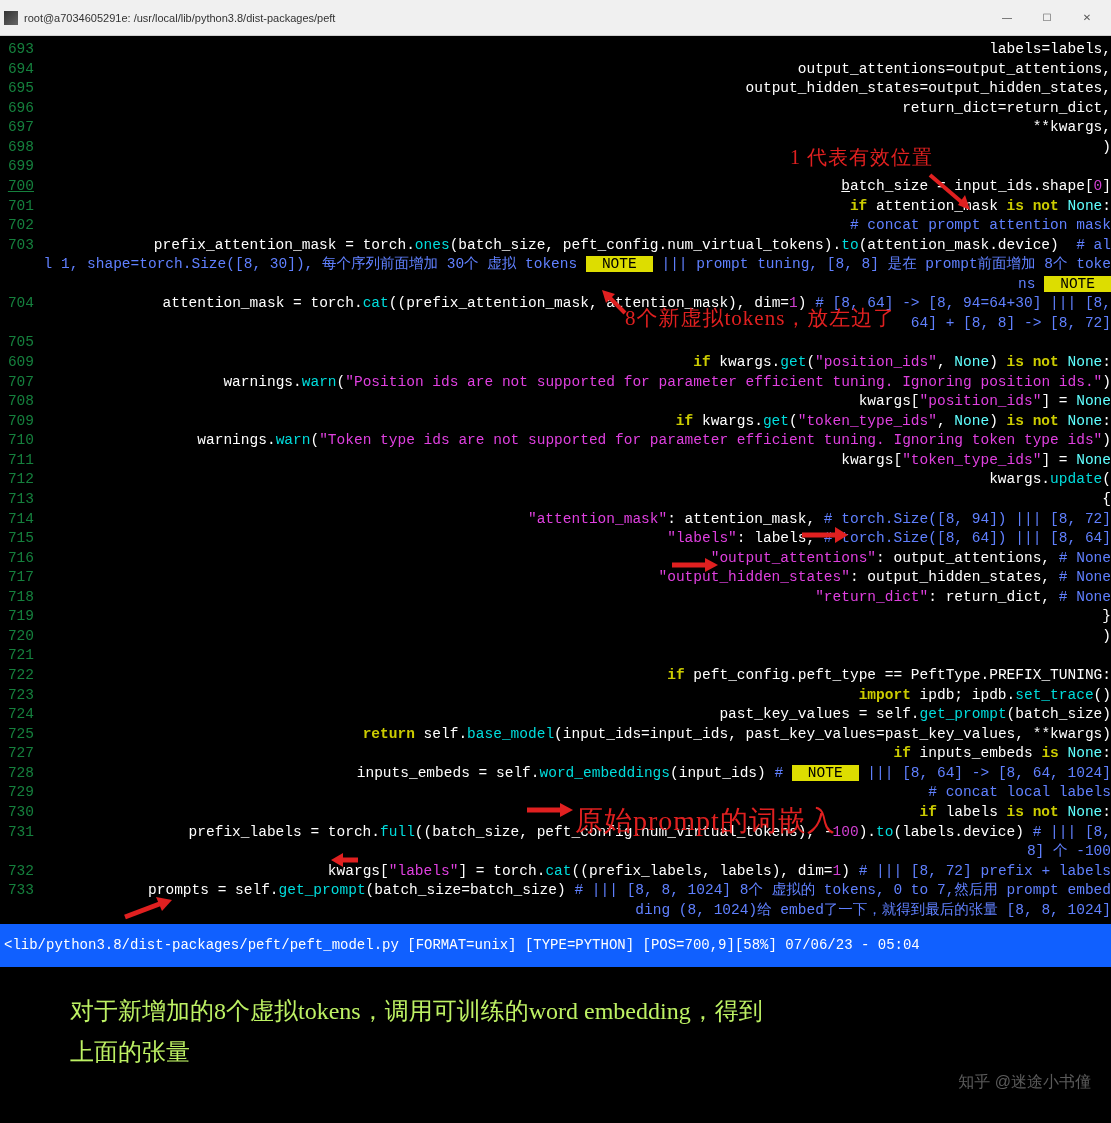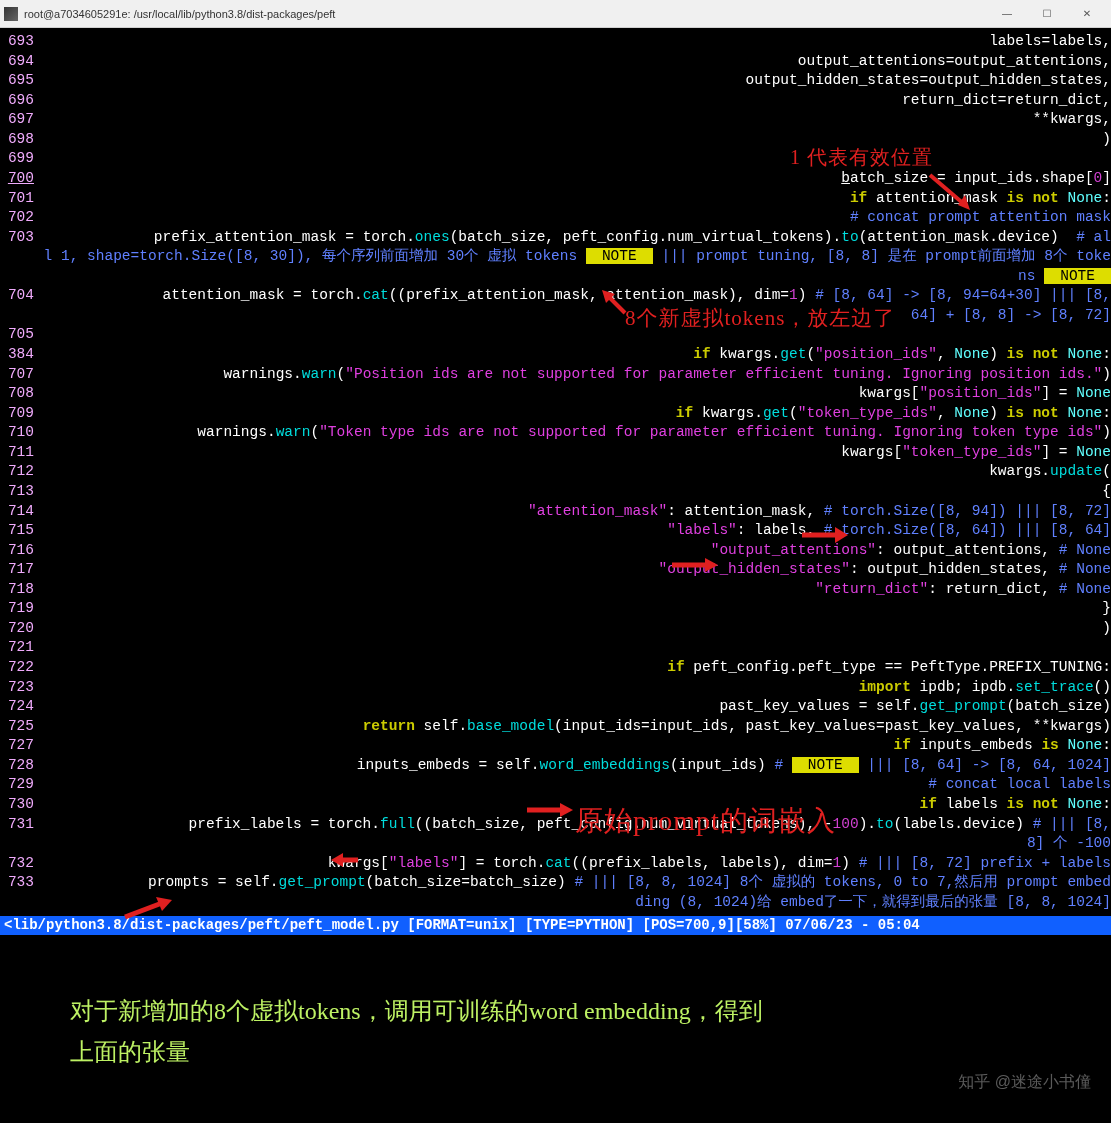--- a/index.html
+++ b/index.html
@@ -7,21 +7,21 @@
     background: #000;
     font-family: 'Consolas', 'Courier New', monospace;
     font-size: 14px;
     width: 1111px;
     height: 1123px;
     overflow: hidden;
     position: relative;
   }
   .titlebar {
     background: #f0f0f0;
-    height: 28px;
+    height: 36px;
     display: flex;
     align-items: center;
     padding: 0 4px;
     border-bottom: 1px solid #d0d0d0;
   }
   .titlebar-icon {
     width: 14px; height: 14px;
     background: linear-gradient(135deg,#333,#666);
     margin-right: 6px;
   }
@@ -47,42 +47,41 @@
     font-size: 14.5px;
     position: relative;
   }
   .line {
     display: flex;
     white-space: pre;
   }
   .lineno {
     width: 42px;
     text-align: right;
-    color: #f0abfc;
+    color: #15803d;
     padding-right: 8px;
     flex: 0 0 42px;
     user-select: none;
   }
   .lineno.u { text-decoration: underline; }
   .code { flex: 1; white-space: pre-wrap; word-break: break-all; text-align: right; }
   .kw { color: #cccc00; font-weight: bold; }
   .fn { color: #00dddd; }
   .str { color: #e040e0; }
   .cmt { color: #6080ff; }
   .num { color: #d040d0; }
   .id { color: #60ffff; }
   .note { background: #dddd00; color: #000; padding: 0 16px; }
   .statusbar {
     background: #1060ff;
     color: #fff;
     font-size: 14px;
-    padding: 0 4px;
+    padding: 12px 4px;
     line-height: 1.35;
     white-space: pre;
-    font-weight: bold;
   }
   .annotation {
     position: absolute;
     color: #e02020;
     font-family: 'SimSun','Songti SC',serif;
     font-size: 20px;
     letter-spacing: 1px;
     pointer-events: none;
   }
   .arrow {
@@ -127,21 +126,21 @@
     <div class="line"><div class="lineno">696</div><div class="code">                <span>return_dict=return_dict,</span></div></div>
     <div class="line"><div class="lineno">697</div><div class="code">                <span>**kwargs,</span></div></div>
     <div class="line"><div class="lineno">698</div><div class="code">            <span>)</span></div></div>
     <div class="line"><div class="lineno">699</div><div class="code"></div></div>
     <div class="line"><div class="lineno u">700</div><div class="code">        <span style="text-decoration:underline">b</span>atch_size = input_ids.shape[<span class="num">0</span>]</div></div>
     <div class="line"><div class="lineno">701</div><div class="code">        <span class="kw">if</span> attention_mask <span class="kw">is</span> <span class="kw">not</span> <span class="id">None</span>:</div></div>
     <div class="line"><div class="lineno">702</div><div class="code">            <span class="cmt"># concat prompt attention mask</span></div></div>
     <div class="line"><div class="lineno">703</div><div class="code">            prefix_attention_mask = torch.<span class="fn">ones</span>(batch_size, peft_config.num_virtual_tokens).<span class="fn">to</span>(attention_mask.device)  <span class="cmt"># all 1, shape=torch.Size([8, 30]), 每个序列前面增加 30个 虚拟 tokens </span><span class="note">NOTE</span><span class="cmt"> ||| prompt tuning, [8, 8] 是在 prompt前面增加 8个 tokens </span><span class="note">NOTE</span></div></div>
     <div class="line"><div class="lineno">704</div><div class="code">            attention_mask = torch.<span class="fn">cat</span>((prefix_attention_mask, attention_mask), dim=<span class="num">1</span>) <span class="cmt"># [8, 64] -&gt; [8, 94=64+30] ||| [8, 64] + [8, 8] -&gt; [8, 72]</span></div></div>
     <div class="line"><div class="lineno">705</div><div class="code"></div></div>
-    <div class="line"><div class="lineno">384</div><div class="code">        <span class="kw">if</span> kwargs.<span class="fn">get</span>(<span class="str">"position_ids"</span>, <span class="id">None</span>) <span class="kw">is</span> <span class="kw">not</span> <span class="id">None</span>:</div></div>
+    <div class="line"><div class="lineno">609</div><div class="code">        <span class="kw">if</span> kwargs.<span class="fn">get</span>(<span class="str">"position_ids"</span>, <span class="id">None</span>) <span class="kw">is</span> <span class="kw">not</span> <span class="id">None</span>:</div></div>
     <div class="line"><div class="lineno">707</div><div class="code">            warnings.<span class="fn">warn</span>(<span class="str">"Position ids are not supported for parameter efficient tuning. Ignoring position ids."</span>)</div></div>
     <div class="line"><div class="lineno">708</div><div class="code">            kwargs[<span class="str">"position_ids"</span>] = <span class="id">None</span></div></div>
     <div class="line"><div class="lineno">709</div><div class="code">        <span class="kw">if</span> kwargs.<span class="fn">get</span>(<span class="str">"token_type_ids"</span>, <span class="id">None</span>) <span class="kw">is</span> <span class="kw">not</span> <span class="id">None</span>:</div></div>
     <div class="line"><div class="lineno">710</div><div class="code">            warnings.<span class="fn">warn</span>(<span class="str">"Token type ids are not supported for parameter efficient tuning. Ignoring token type ids"</span>)</div></div>
     <div class="line"><div class="lineno">711</div><div class="code">            kwargs[<span class="str">"token_type_ids"</span>] = <span class="id">None</span></div></div>
     <div class="line"><div class="lineno">712</div><div class="code">        kwargs.<span class="fn">update</span>(</div></div>
     <div class="line"><div class="lineno">713</div><div class="code">            {</div></div>
     <div class="line"><div class="lineno">714</div><div class="code">                <span class="str">"attention_mask"</span>: attention_mask, <span class="cmt"># torch.Size([8, 94]) ||| [8, 72]</span></div></div>
     <div class="line"><div class="lineno">715</div><div class="code">                <span class="str">"labels"</span>: labels, <span class="cmt"># torch.Size([8, 64]) ||| [8, 64]</span></div></div>
     <div class="line"><div class="lineno">716</div><div class="code">                <span class="str">"output_attentions"</span>: output_attentions, <span class="cmt"># None</span></div></div>

